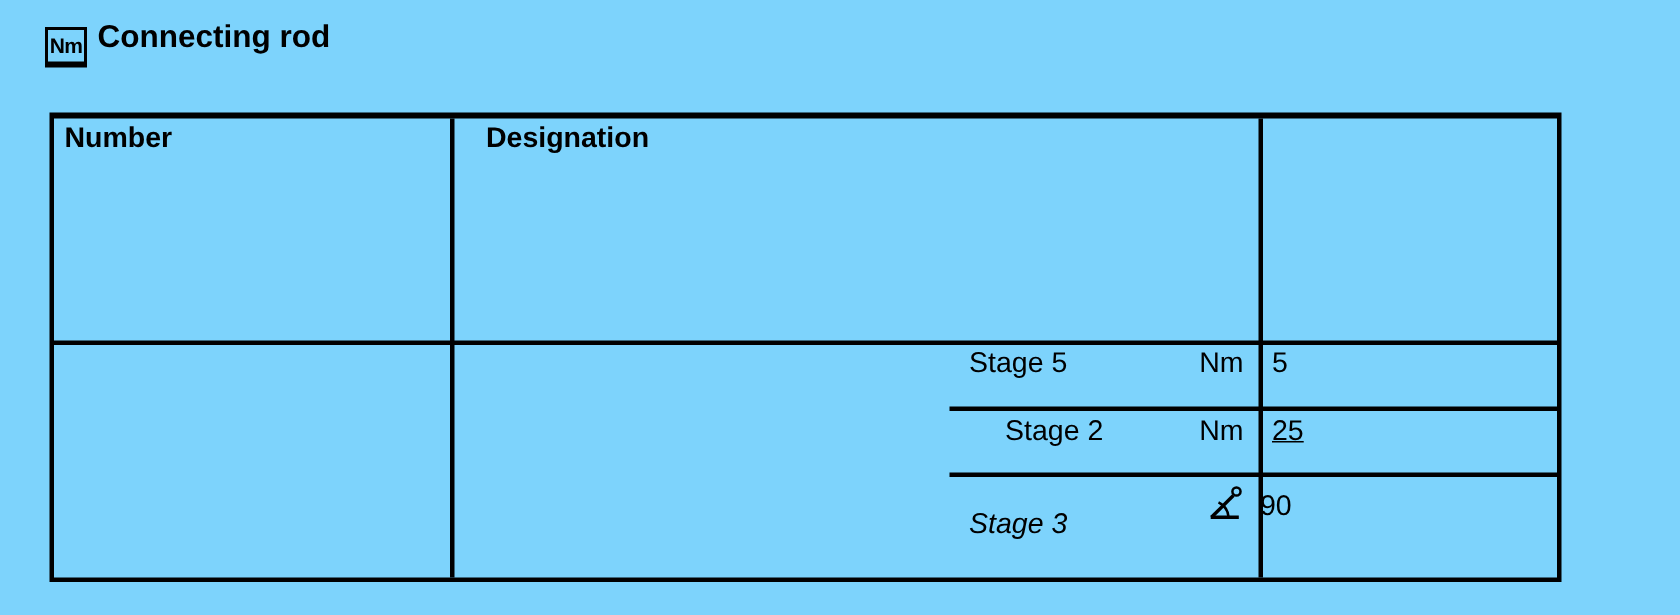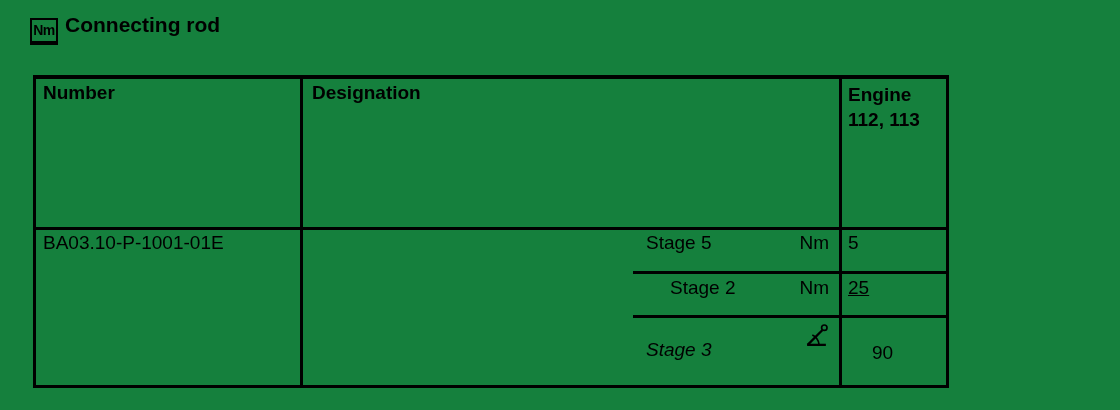--- a/index.html
+++ b/index.html
@@ -1,20 +1,20 @@
 <!DOCTYPE html>
 <html><head>
 <meta charset="utf-8">
 <style>
   html, body { margin: 0; padding: 0; background: #ffffff; }
   .page {
     position: relative;
     width: 1120px;
     height: 410px;
-    background: #15803d;
+    background: #7dd3fc;
     color: #000000;
     font-family: "Liberation Sans", "DejaVu Sans", sans-serif;
     overflow: hidden;
   }
 
   
   .titlebar {
     position: absolute;
     left: 30px;
     top: 13px;
@@ -40,21 +40,21 @@
     font-size: 21px;
     font-weight: bold;
     white-space: nowrap;
   }
 
   
   .spec-table {
     position: absolute;
     left: 33px;
     top: 75px;
-    width: 916px;
+    width: 1008px;
     height: 313px;
     box-sizing: border-box;
     border: 3px solid #000;
     border-top-width: 4px;
   }
   .vline, .hline { position: absolute; background: #000; }
   .v-col1 { left: 264px; top: 0; width: 3px; height: 100%; }
   .v-col2 { left: 803px; top: 0; width: 3px; height: 100%; }
   .h-header { left: 0; top: 148px; width: 100%; height: 3px; }
   .h-stage1 { left: 597px; right: 0; top: 192px; height: 3px; }
@@ -62,21 +62,21 @@
 
   .cell {
     position: absolute;
     font-size: 19px;
     line-height: 22px;
     white-space: nowrap;
   }
   .bold { font-weight: bold; }
 
   .h-number      { left: 7px;   top: 3px; }
-  .h-designation { left: 276px; top: 3px; }
+  .h-designation { left: 288px; top: 3px; }
   .h-engine      { left: 812px; top: 3px; line-height: 25px; }
 
   .r-number      { left: 7px;   top: 153px; }
   .r-designation { left: 276px; top: 153px; }
 
   .stage-label-1 { left: 610px; top: 153px; }
   .stage-label-2 { left: 610px; top: 198px; margin-left: 24px; }
   .stage-label-3 { left: 610px; top: 260px; font-style: italic; }
 
   .stage-unit {
@@ -86,21 +86,21 @@
     font-size: 19px;
     line-height: 22px;
     white-space: nowrap;
   }
   .stage-unit-1 { left: 697px; top: 153px; }
   .stage-unit-2 { left: 697px; top: 198px; }
   .stage-unit-3 { left: 697px; top: 244px; height: 26px; }
 
   .value-1 { left: 812px; top: 153px; }
   .value-2 { left: 812px; top: 198px; text-decoration: underline; }
-  .value-3 { left: 836px; top: 248px; margin-top: 15px; }
+  .value-3 { left: 804px; top: 248px; }
 
   .angle-icon-svg { display: inline-block; vertical-align: top; }
 </style>
 </head>
 <body>
 
 <div class="page">
 
   <div class="titlebar">
     <div class="nm-box">
@@ -112,26 +112,21 @@
   <div class="spec-table">
 
     <div class="vline v-col1"></div>
     <div class="vline v-col2"></div>
     <div class="hline h-header"></div>
     <div class="hline h-stage1"></div>
     <div class="hline h-stage2"></div>
 
     <div class="cell bold h-number">Number</div>
     <div class="cell bold h-designation">Designation</div>
-    <div class="cell bold h-engine">
-      <div>Engine</div>
-      <div>112, 113</div>
-    </div>
 
-    <div class="cell r-number">BA03.10-P-1001-01E</div>
 
     <div class="cell stage-label-1">Stage 5</div>
     <div class="stage-unit stage-unit-1">Nm</div>
     <div class="cell value-1">5</div>
 
     <div class="cell stage-label-2">Stage 2</div>
     <div class="stage-unit stage-unit-2">Nm</div>
     <div class="cell value-2">25</div>
 
     <div class="cell stage-label-3">Stage 3</div>

